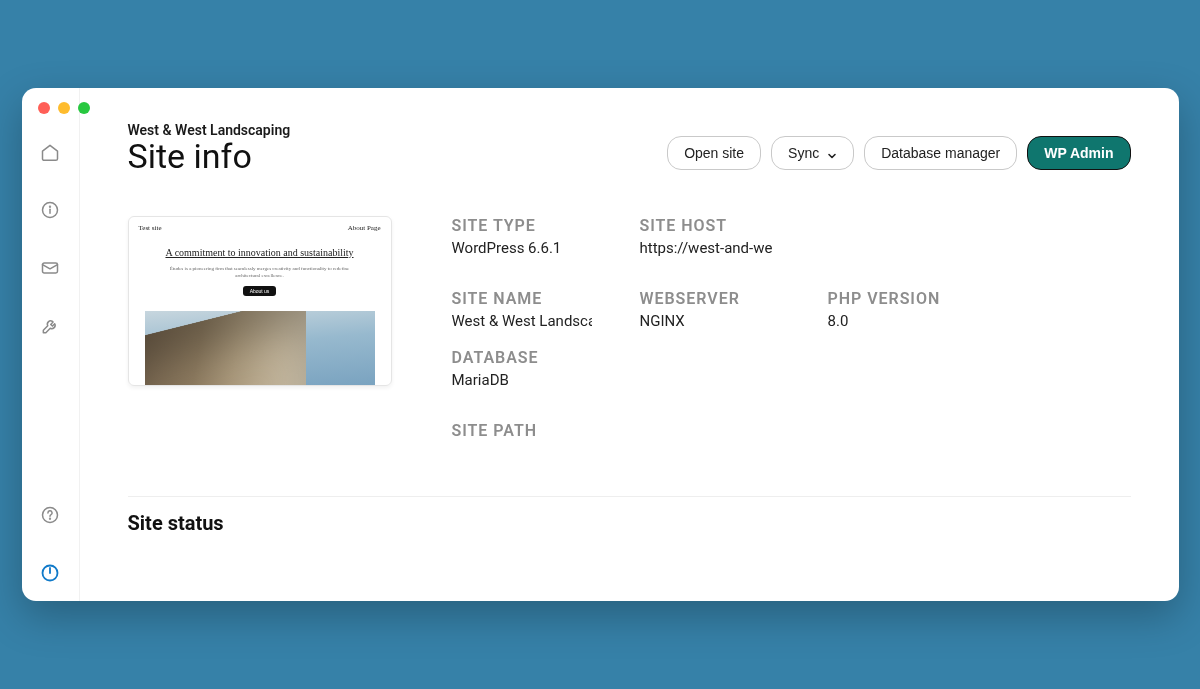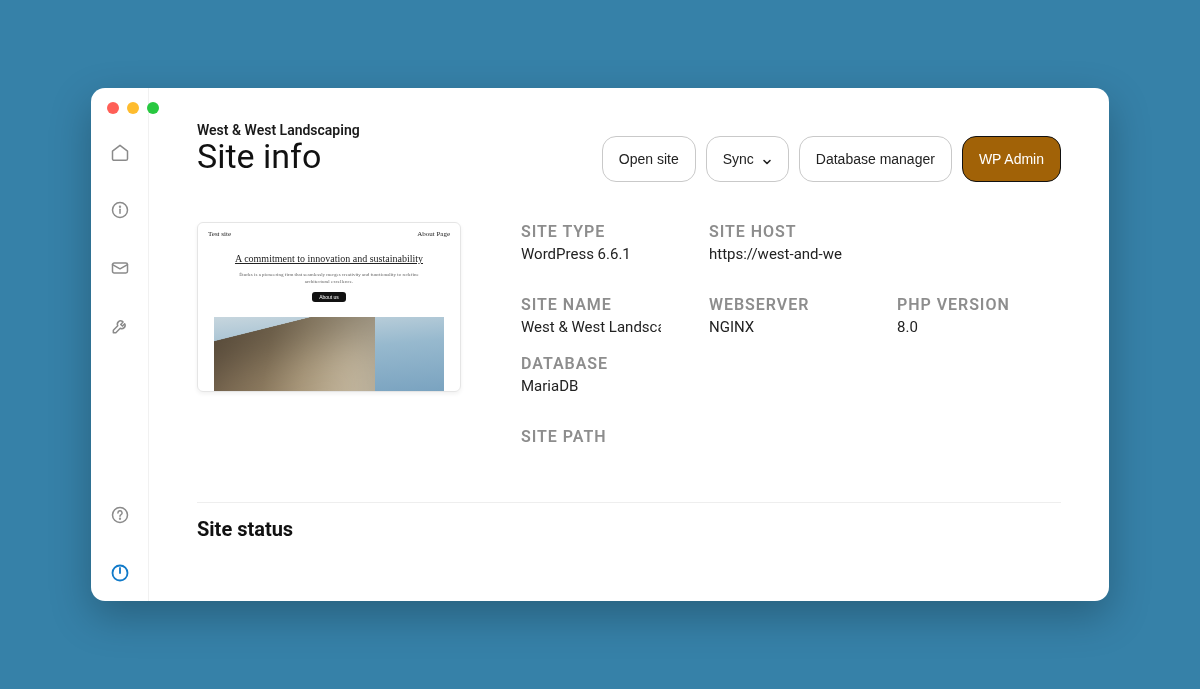--- a/index.html
+++ b/index.html
@@ -8,21 +8,21 @@
     background: #3681a8;
     font-family: -apple-system, BlinkMacSystemFont, "Segoe UI", Roboto, Helvetica, Arial, sans-serif;
     display: flex;
     align-items: center;
     justify-content: center;
     width: 1200px;
     height: 689px;
     overflow: hidden;
   }
   .window {
-    width: 1018px;
+    width: 1157px;
     height: 513px;
     background: #ffffff;
     border-radius: 14px;
     box-shadow: 0 15px 40px rgba(0,0,0,0.25);
     display: flex;
     flex-direction: column;
     overflow: hidden;
     position: relative;
   }
   .traffic-lights {
@@ -85,33 +85,33 @@
     display: flex;
     gap: 10px;
     align-items: center;
     margin-top: 14px;
   }
   .btn {
     border: 1px solid #c9c9c9;
     background: #fff;
     color: #222;
     border-radius: 14px;
-    padding: 14px 16px;
+    padding: 8px 16px;
     font-size: 14px;
     font-weight: 500;
     cursor: pointer;
     display: inline-flex;
     align-items: center;
     gap: 8px;
   }
   .btn.primary {
-    background: #a16207;
+    background: #0f766e;
     color: #fff;
     border-color: #111;
-    font-weight: 400;
+    font-weight: 700;
   }
   .chev-down {
     width: 10px; height: 10px;
     display: inline-block;
   }
   .chev-down svg { width: 10px; height: 10px; }
 
   .content-row {
     display: flex;
     margin-top: 40px;

